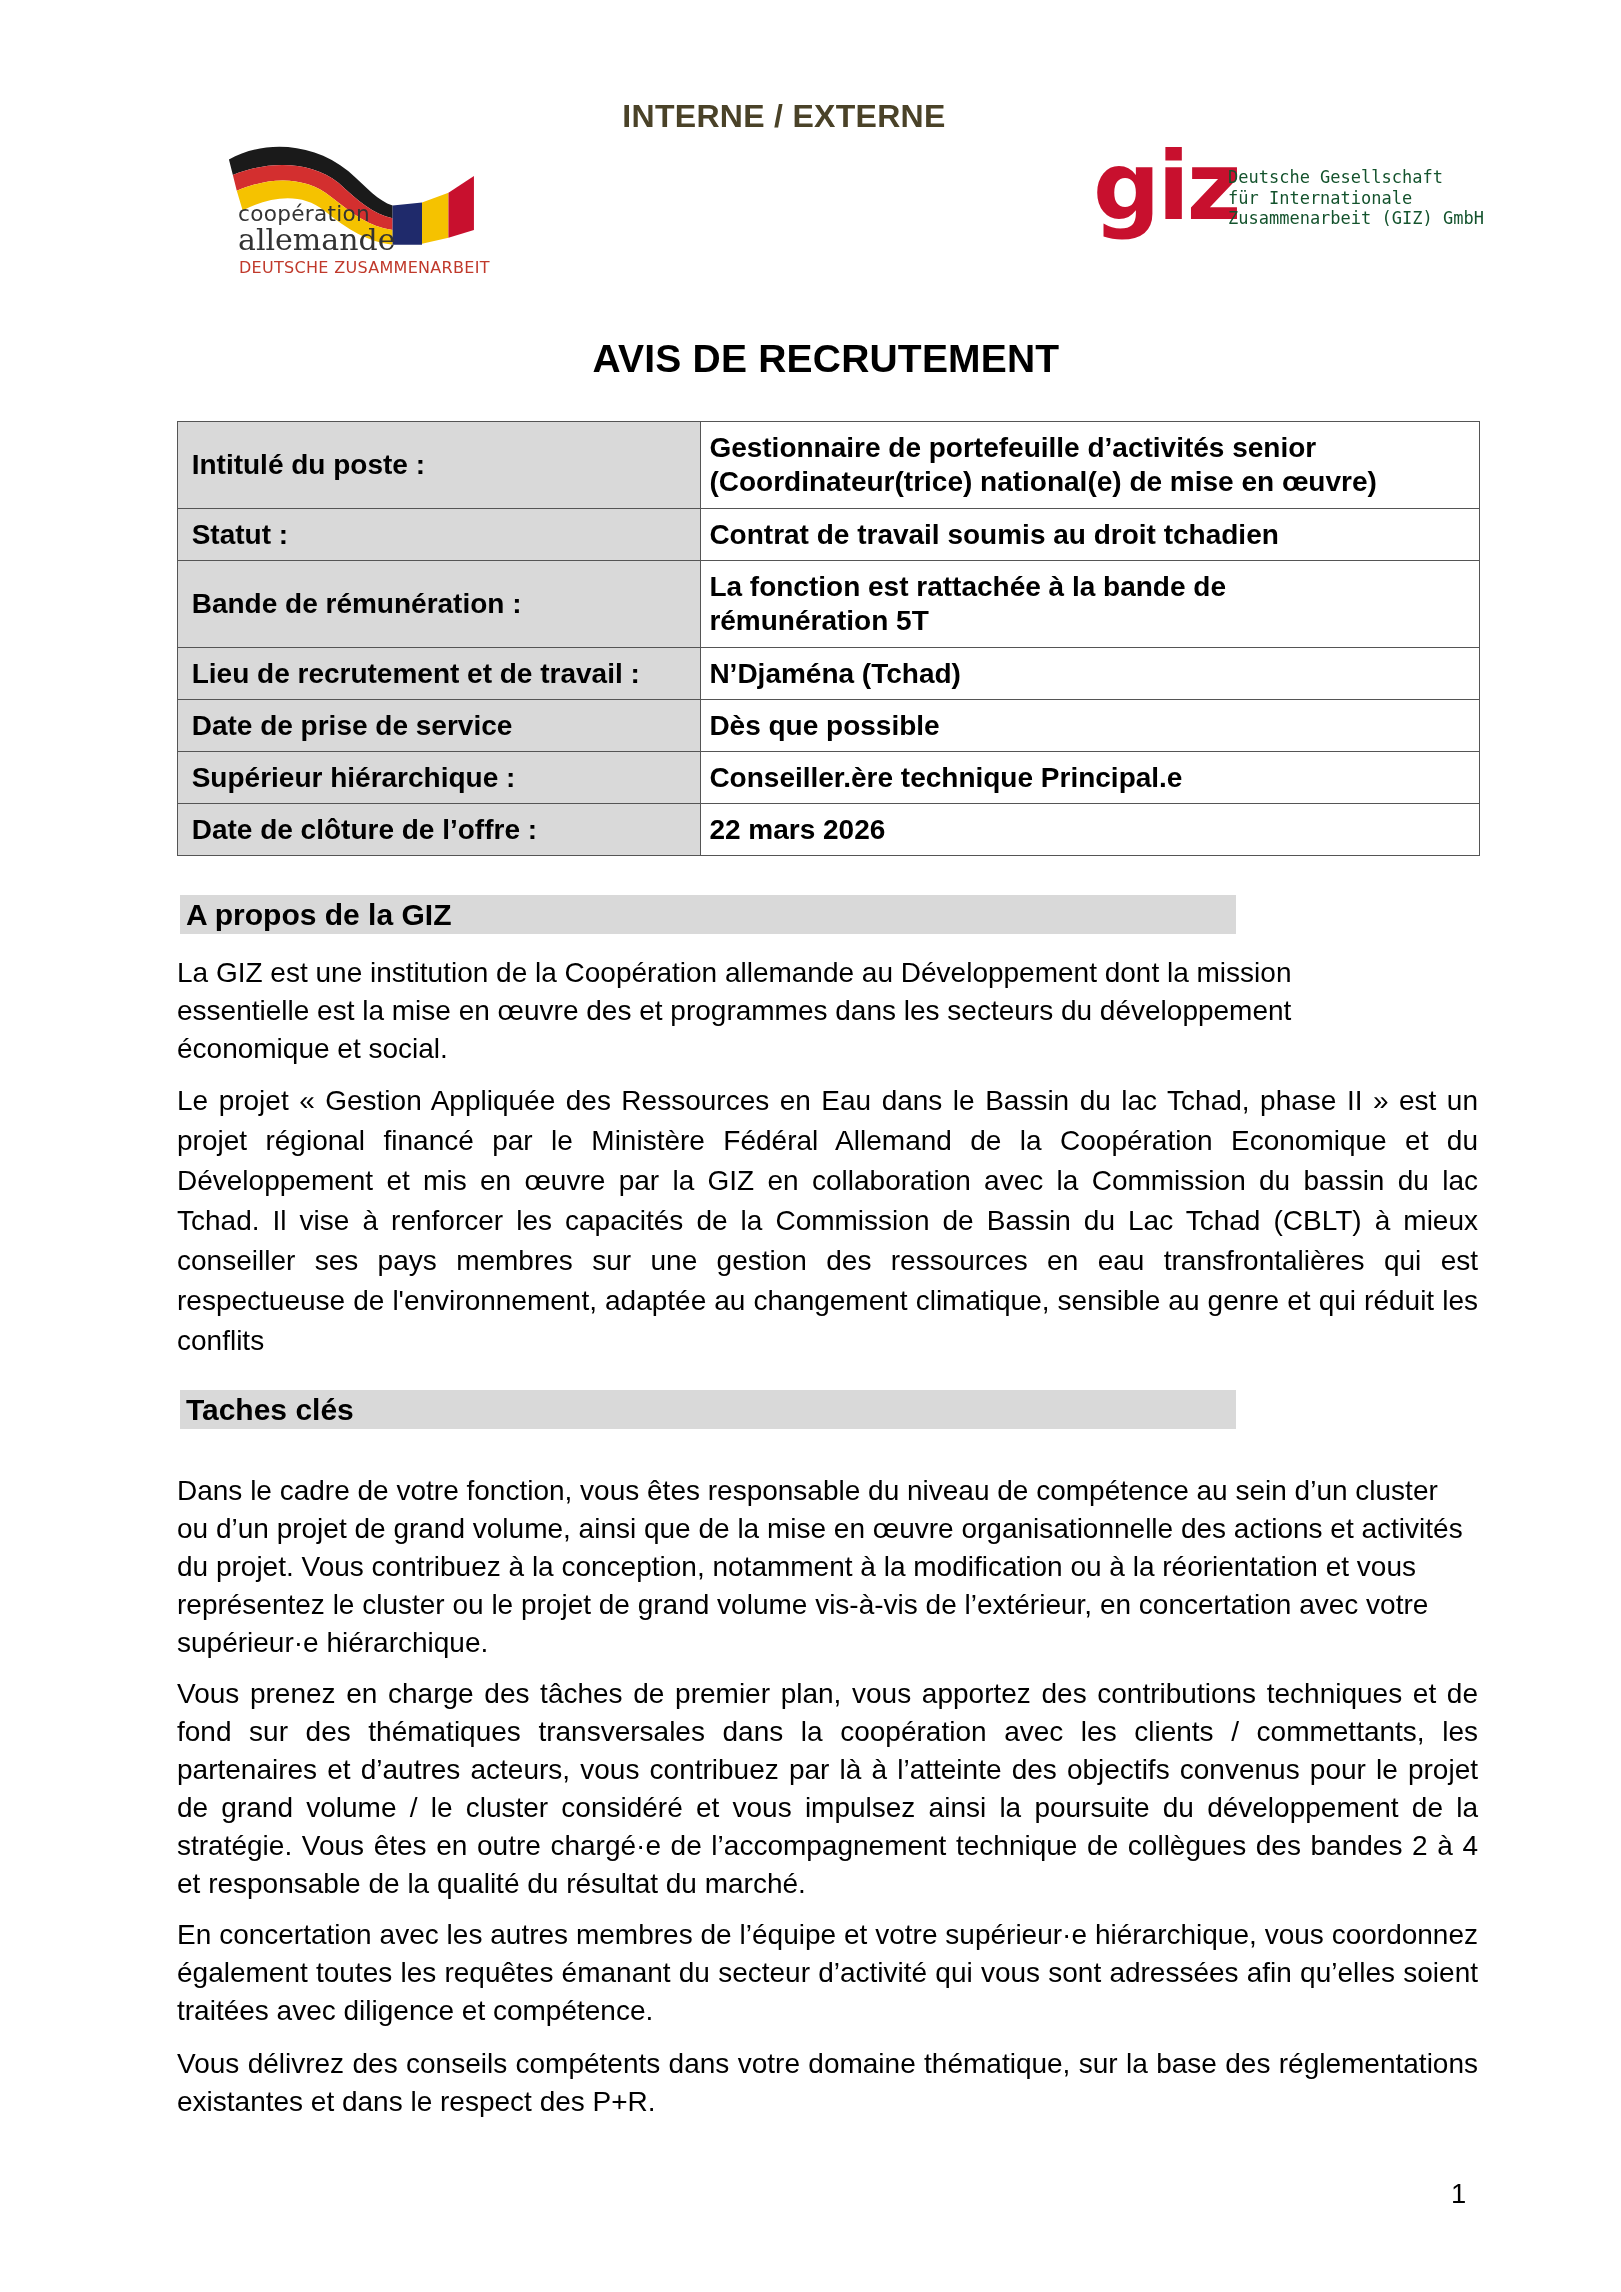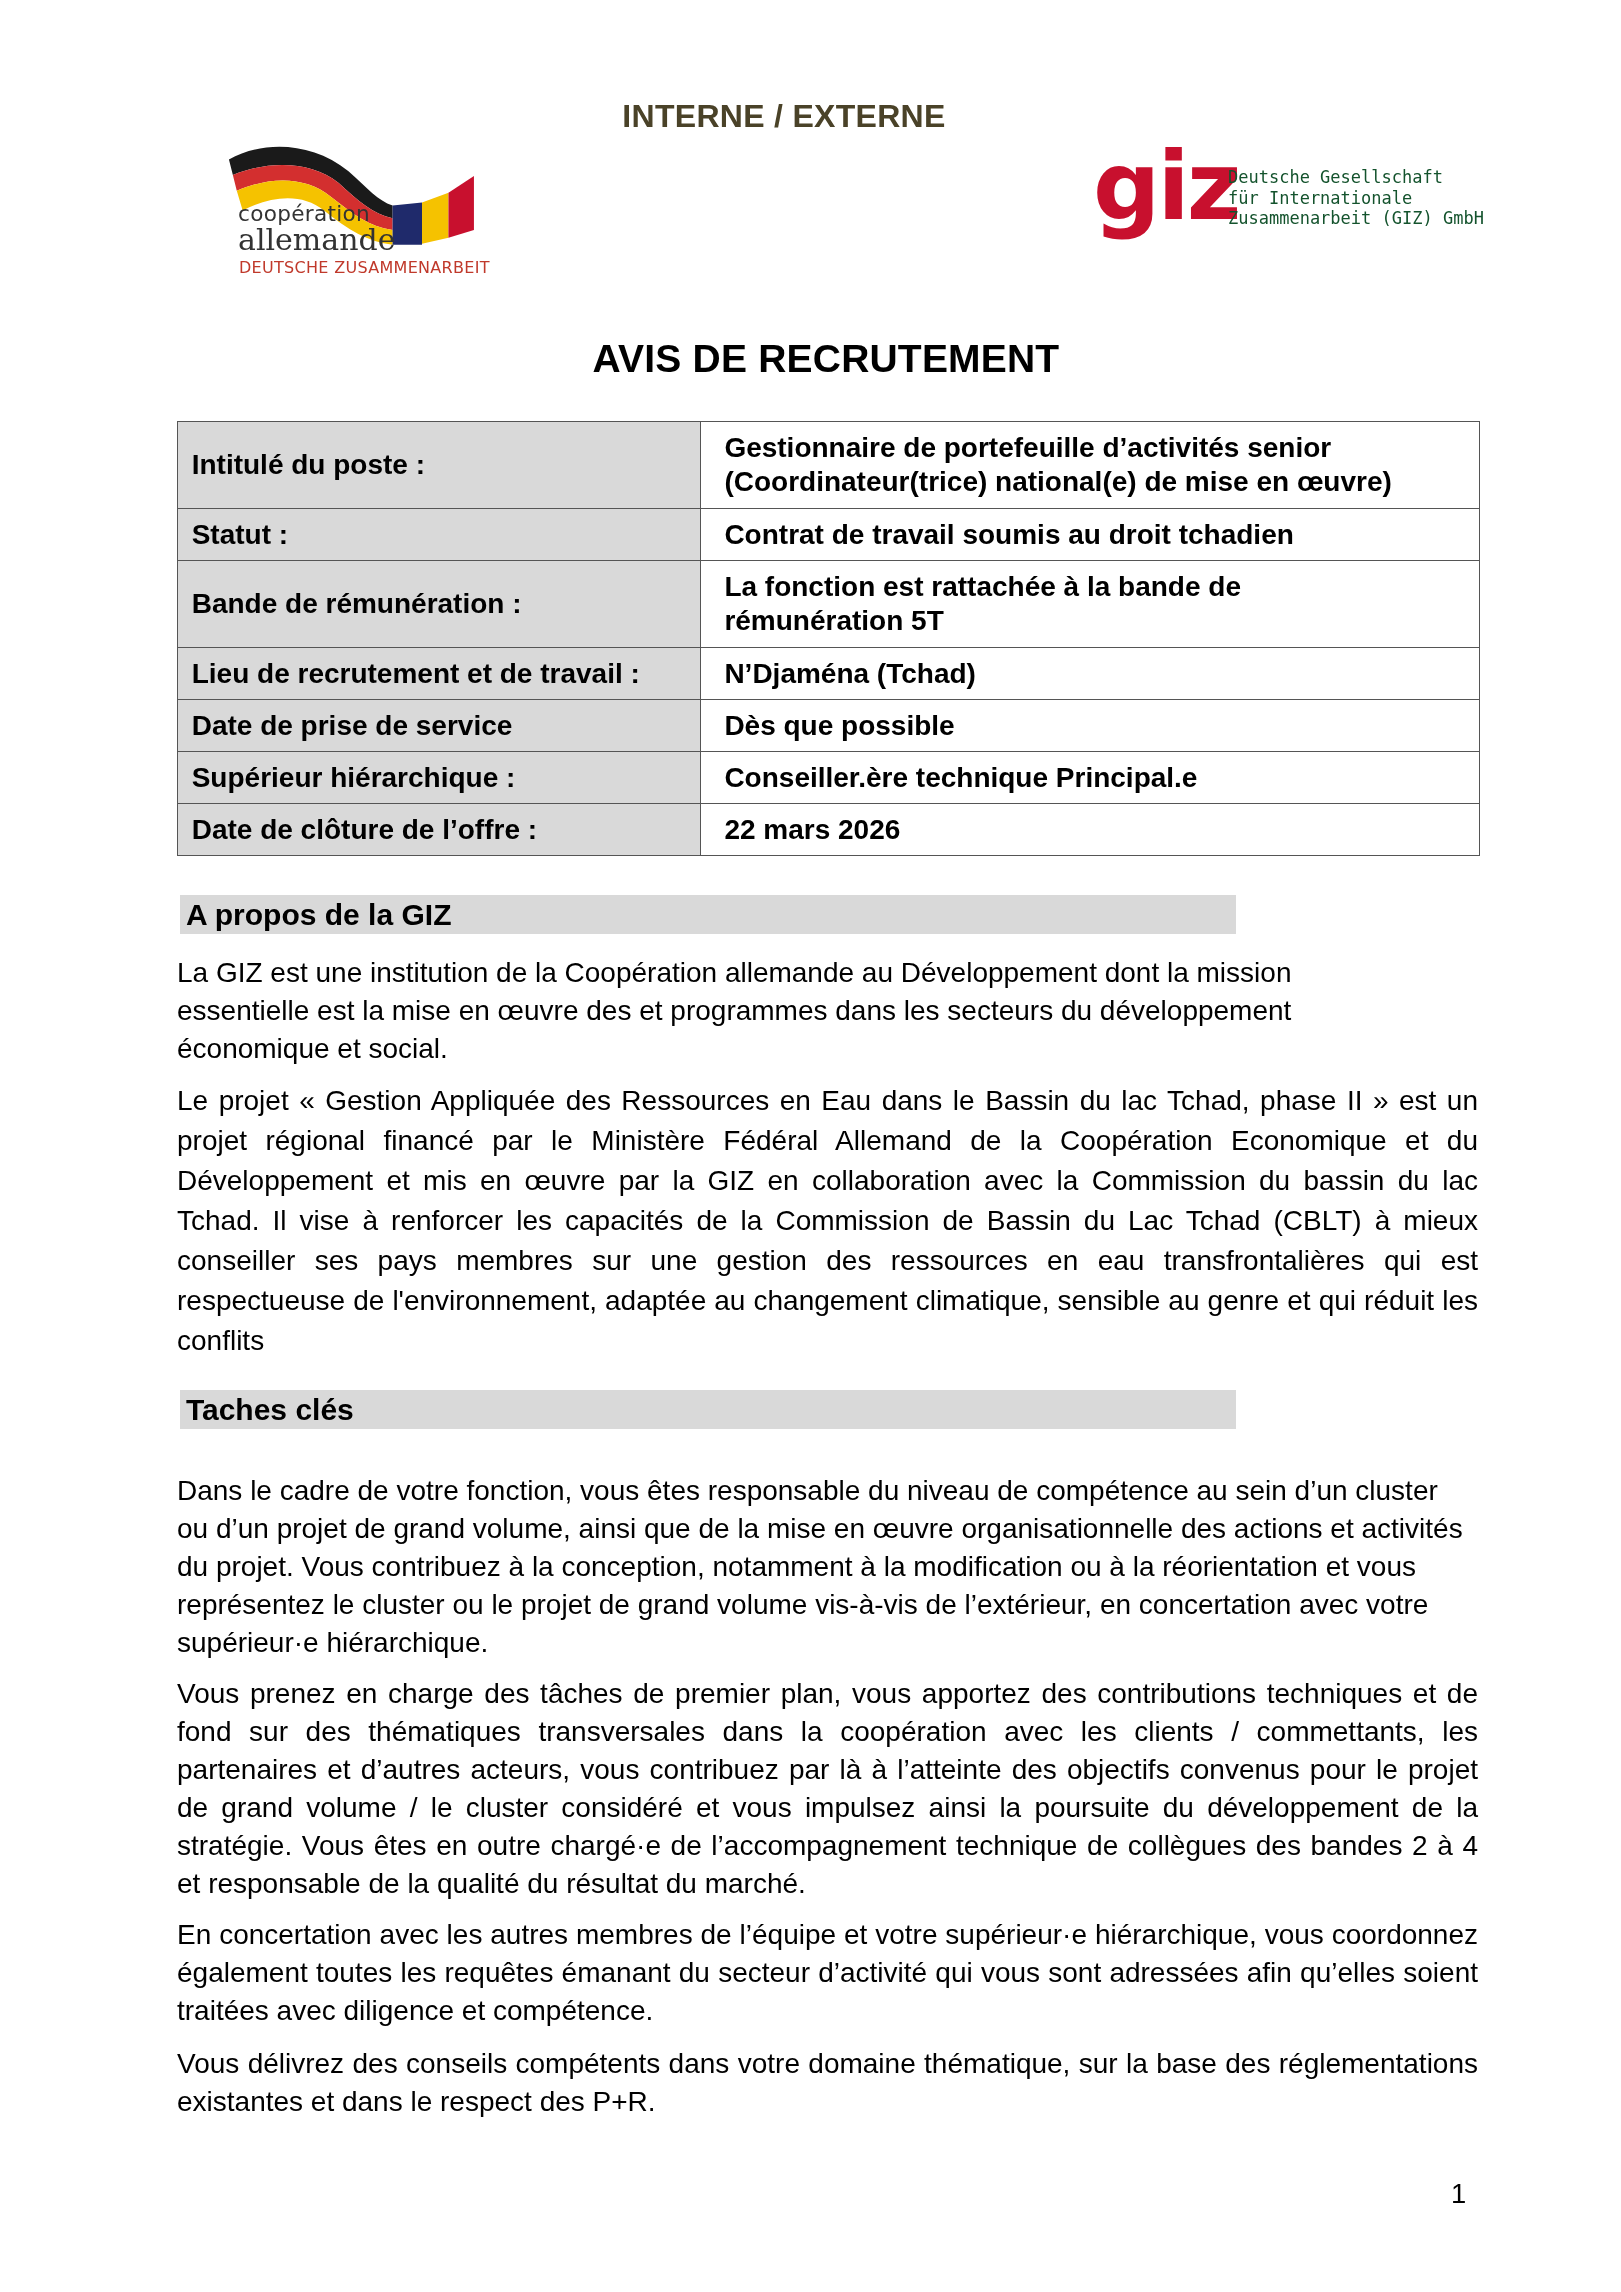--- a/index.html
+++ b/index.html
@@ -30,21 +30,21 @@
     
     .info-table {
       left: 177px; top: 421px; width: 1303px;
       border-collapse: collapse; table-layout: fixed;
     }
     .info-table td {
       border: 1.5px solid #555; font-size: 28px; font-weight: bold;
       padding: 0 13.7px; vertical-align: middle; line-height: 34px;
     }
     .info-table td.lbl { background: #d9d9d9; width: 495px; }
-    .info-table td.val { background: #ffffff; padding-left: 23px; }
+    .info-table td.val { background: #ffffff; padding-left: 8px; }
     .info-table tr { height: 52px; }
     .info-table tr.tall { height: 87px; }
 
     
     .sec-head {
       left: 180px; width: 1056px; height: 39px; background: #d9d9d9;
       font-size: 30px; font-weight: bold; line-height: 39px; padding-left: 5.9px; box-sizing: border-box;
     }
     .para {
       left: 177px; width: 1301px; font-size: 28px; line-height: 38px; margin: 0;

